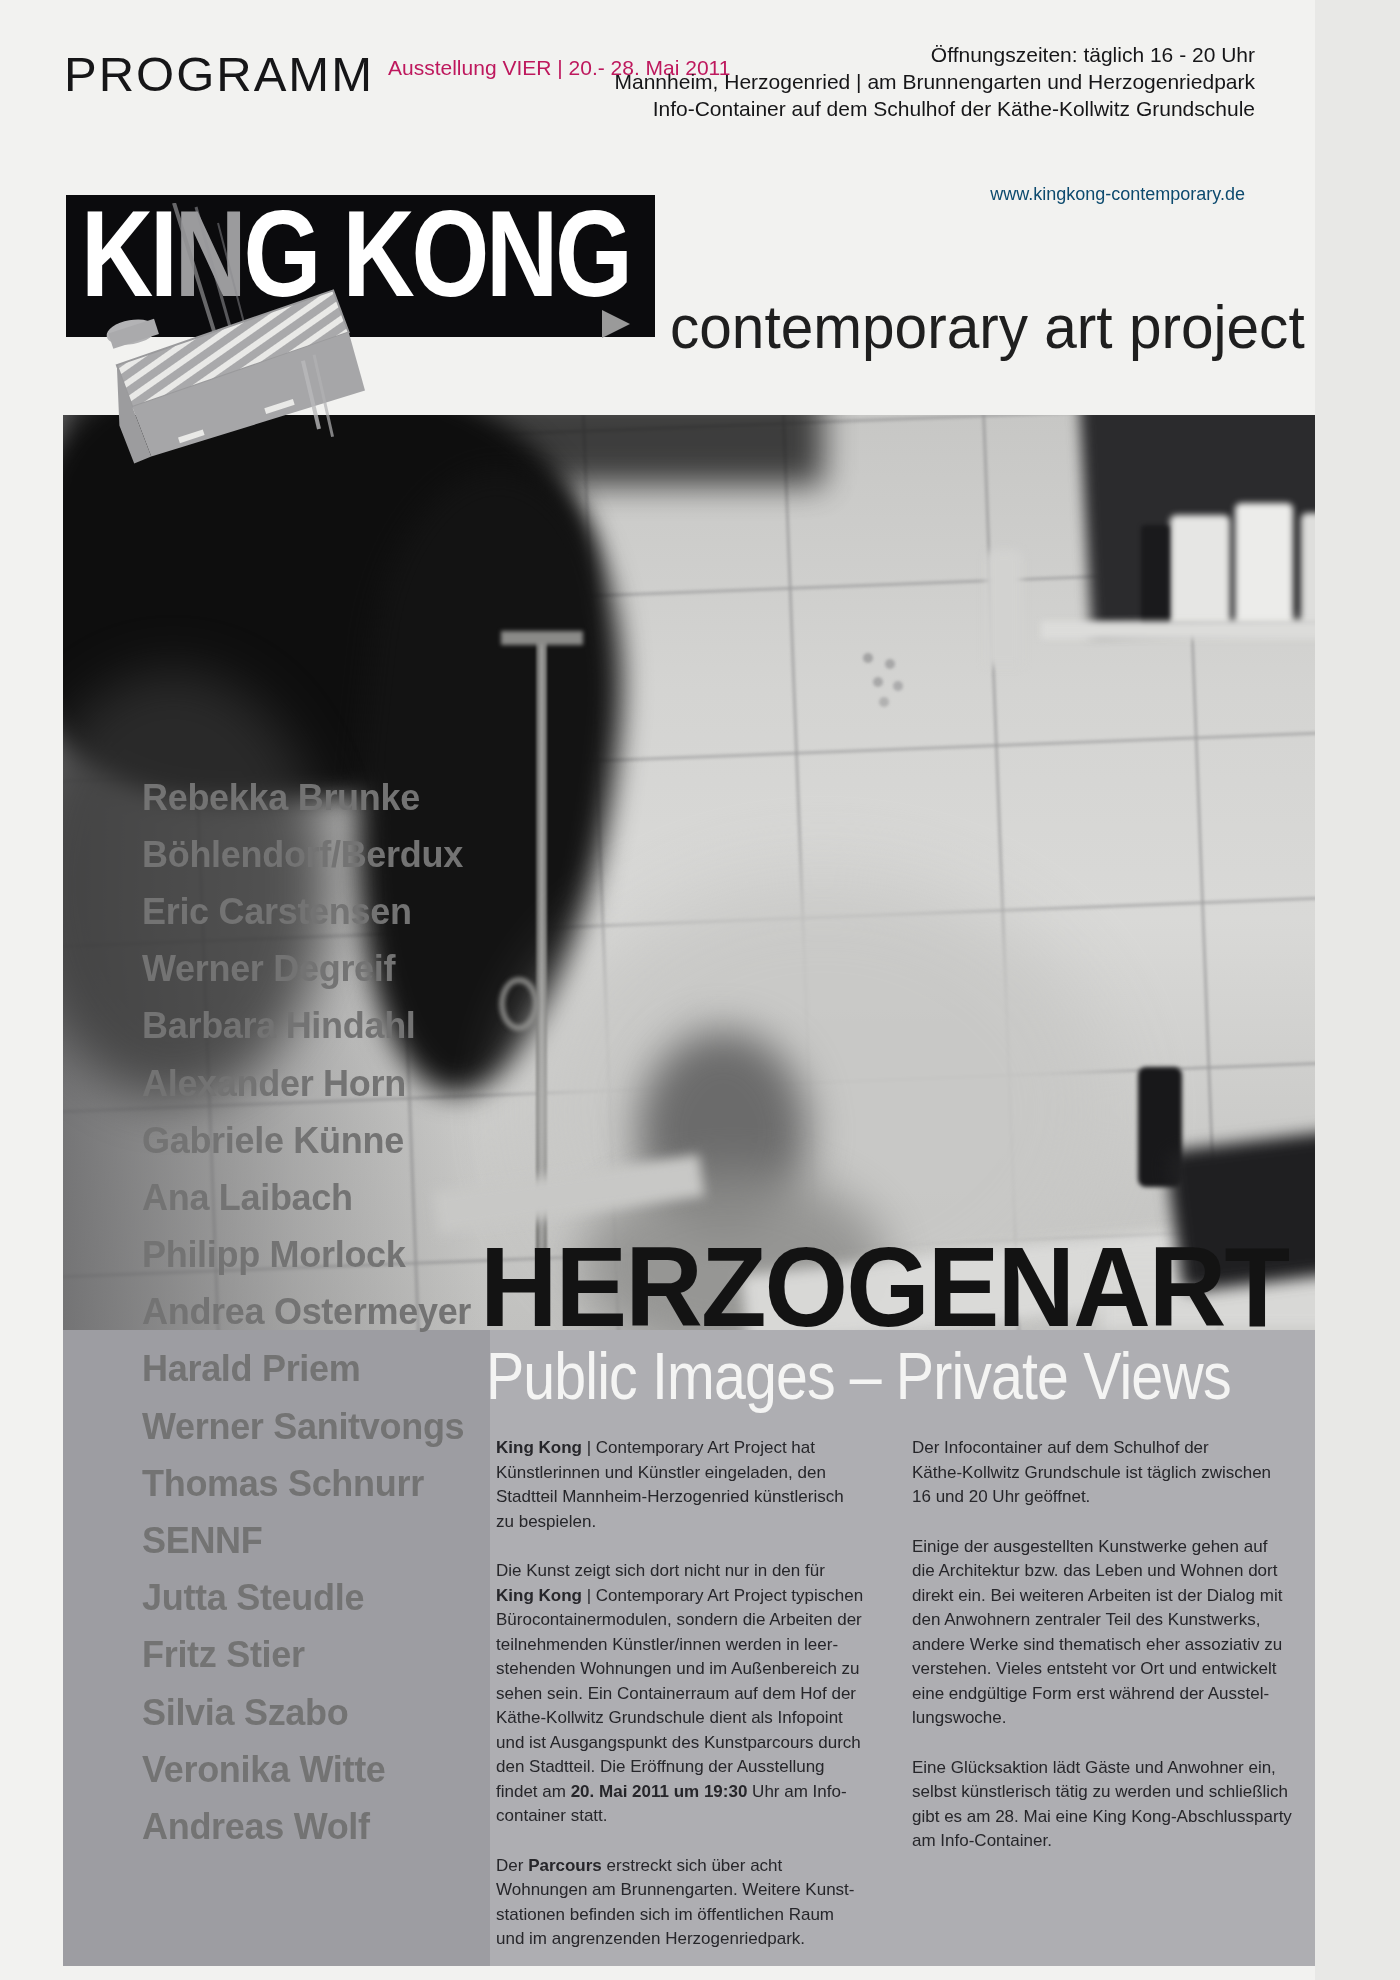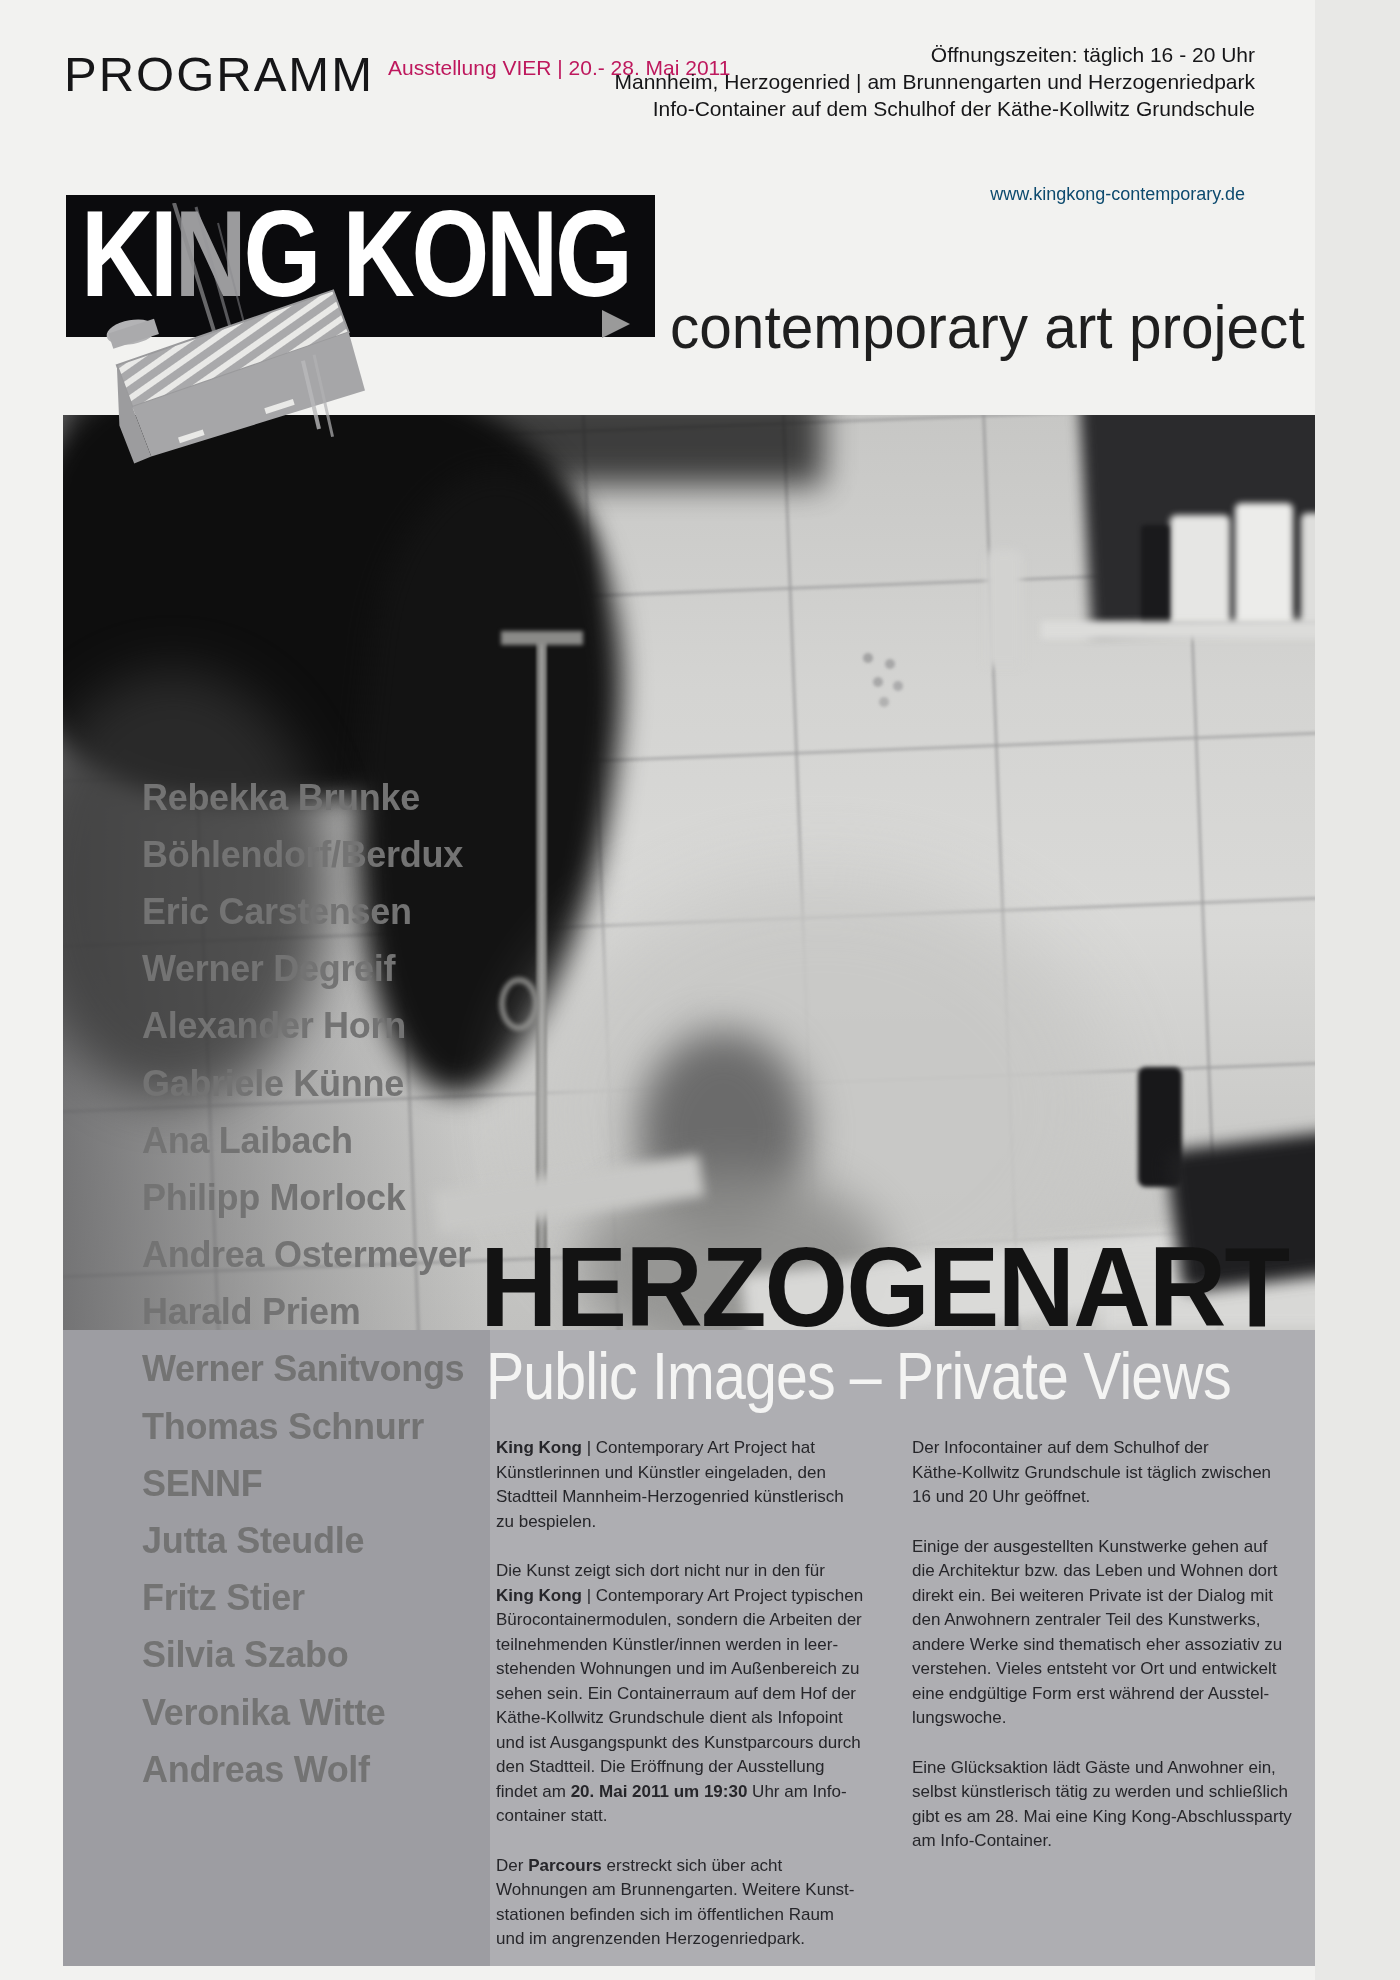--- a/index.html
+++ b/index.html
@@ -150,20 +150,21 @@
   </div>
 
   <div id="names-panel"></div>
   <div id="content-panel"></div>
 
   <div id="artists">
       <div class="artist">Rebekka Brunke</div>
       <div class="artist">Böhlendorf/Berdux</div>
       <div class="artist">Eric Carstensen</div>
       <div class="artist">Werner Degreif</div>
+      <div class="artist">Barbara Hindahl</div>
       <div class="artist">Alexander Horn</div>
       <div class="artist">Gabriele Künne</div>
       <div class="artist">Ana Laibach</div>
       <div class="artist">Philipp Morlock</div>
       <div class="artist">Andrea Ostermeyer</div>
       <div class="artist">Harald Priem</div>
       <div class="artist">Werner Sanitvongs</div>
       <div class="artist">Thomas Schnurr</div>
       <div class="artist">SENNF</div>
       <div class="artist">Jutta Steudle</div>
@@ -205,21 +206,21 @@
     </div>
   <div id="col-right" class="col">
       <div class="para">
         <div class="tline"><span>Der Infocontainer auf dem Schulhof der</span></div>
         <div class="tline"><span>Käthe-Kollwitz Grundschule ist täglich zwischen</span></div>
         <div class="tline"><span>16 und 20 Uhr geöffnet.</span></div>
       </div>
       <div class="para">
         <div class="tline"><span>Einige der ausgestellten Kunstwerke gehen auf</span></div>
         <div class="tline"><span>die Architektur bzw. das Leben und Wohnen dort</span></div>
-        <div class="tline"><span>direkt ein. Bei weiteren Private ist der Dialog mit</span></div>
+        <div class="tline"><span>direkt ein. Bei weiteren Arbeiten ist der Dialog mit</span></div>
         <div class="tline"><span>den Anwohnern zentraler Teil des Kunstwerks,</span></div>
         <div class="tline"><span>andere Werke sind thematisch eher assoziativ zu</span></div>
         <div class="tline"><span>verstehen. Vieles entsteht vor Ort und entwickelt</span></div>
         <div class="tline"><span>eine endgültige Form erst während der Ausstel-</span></div>
         <div class="tline"><span>lungswoche.</span></div>
       </div>
       <div class="para">
         <div class="tline"><span>Eine Glücksaktion lädt Gäste und Anwohner ein,</span></div>
         <div class="tline"><span>selbst künstlerisch tätig zu werden und schließlich</span></div>
         <div class="tline"><span>gibt es am 28. Mai eine King Kong-Abschlussparty</span></div>

